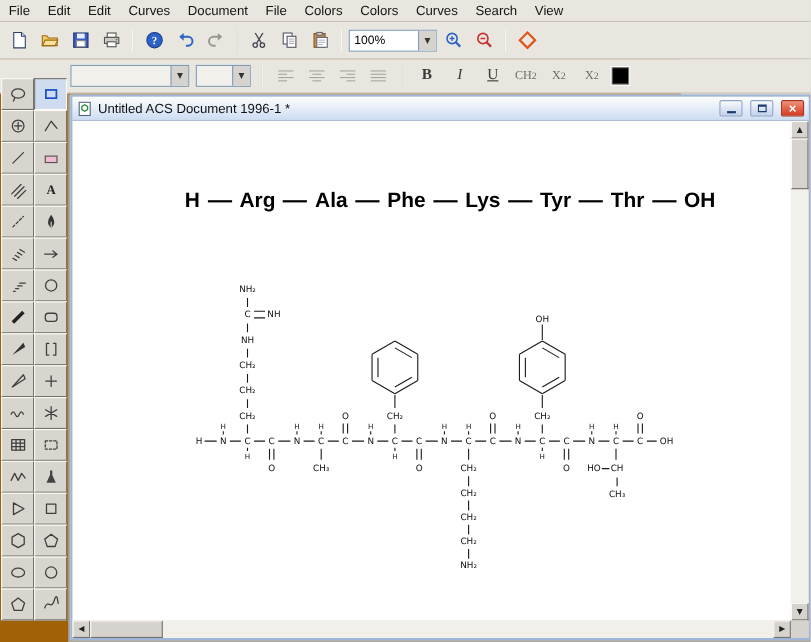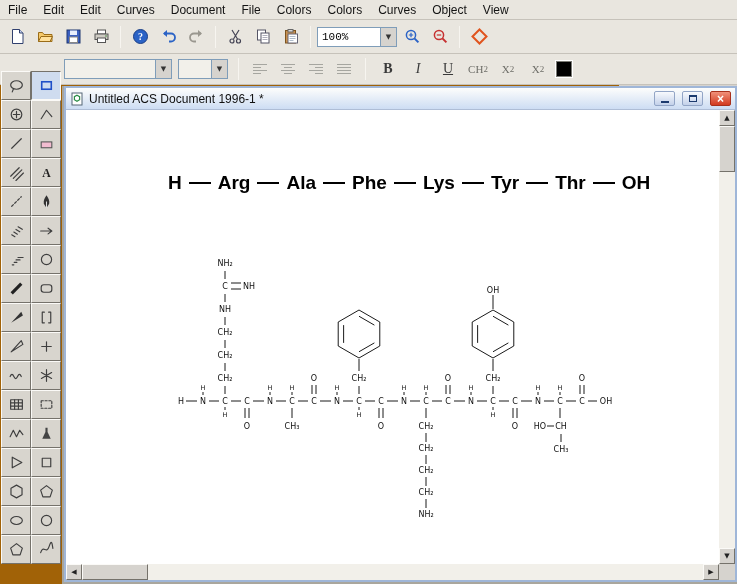--- a/index.html
+++ b/index.html
@@ -14,21 +14,21 @@
 
   
   .toolbar { position:absolute; left:0; width:737px; background:#e9e6df; display:flex; align-items:center; z-index:3; }
   .toolbar.main { top:20px; height:34px; border-bottom:1px solid #c6c2ba; padding-left:4px; gap:2px; }
   .toolbar.fmt  { top:54px; height:31px; border-bottom:1px solid #c6c2ba; padding-left:64px; gap:6px; }
   .tbtn { width:26px; height:26px; background:transparent; border:1px solid transparent;
           display:flex; align-items:center; justify-content:center; }
   .tbtn svg { width:17px; height:17px; }
   .sep { width:1px; height:22px; background:#b9b5ad; border-right:1px solid #f7f5f0; margin:0 4px; }
 
-  .combo { height:20px; background:#fff; border:1px solid #7f9db9; display:flex; align-items:center;font-family:Liberation Mono, monospace; }
+  .combo { height:20px; background:#fff; border:1px solid #7f9db9; display:flex; align-items:center; }
   .combo .cval { flex:1; font-size:11px; padding:0 4px; color:#000; white-space:nowrap; overflow:hidden; }
   .combo .carrow { width:16px; height:100%; background:#d6d3ce; border-left:1px solid #7f9db9;
                    display:flex; align-items:center; justify-content:center; }
   .combo .carrow::after { content:"▼"; font-size:7px; color:#333; font-family:"DejaVu Sans",sans-serif; }
   .zoomcombo { width:80px; }
   .fontcombo { width:108px; background:#f2f0ea; }
   .sizecombo { width:50px;  background:#f2f0ea; }
 
   .abtn { width:22px; height:22px; border:1px solid transparent; background:transparent;
           display:flex; flex-direction:column; justify-content:center; gap:2px; padding:4px 3px; align-items:flex-start; }
@@ -109,21 +109,21 @@
   <div class="menubar">
       <span class="mitem">File</span>
       <span class="mitem">Edit</span>
       <span class="mitem">Edit</span>
       <span class="mitem">Curves</span>
       <span class="mitem">Document</span>
       <span class="mitem">File</span>
       <span class="mitem">Colors</span>
       <span class="mitem">Colors</span>
       <span class="mitem">Curves</span>
-      <span class="mitem">Object</span>
+      <span class="mitem">Search</span>
       <span class="mitem">View</span>
     </div>
 
   <div class="toolbar main">
     <button class="tbtn">
         <svg viewBox="0 0 17 17">
           <path d="M3.5 1.5h7l3.5 3.5V15.5H3.5z" fill="#fff" stroke="#30406e"></path>
           <path d="M10.5 1.5v3.5h3.5" fill="#c9d6f2" stroke="#30406e"></path>
         </svg>
       </button>

